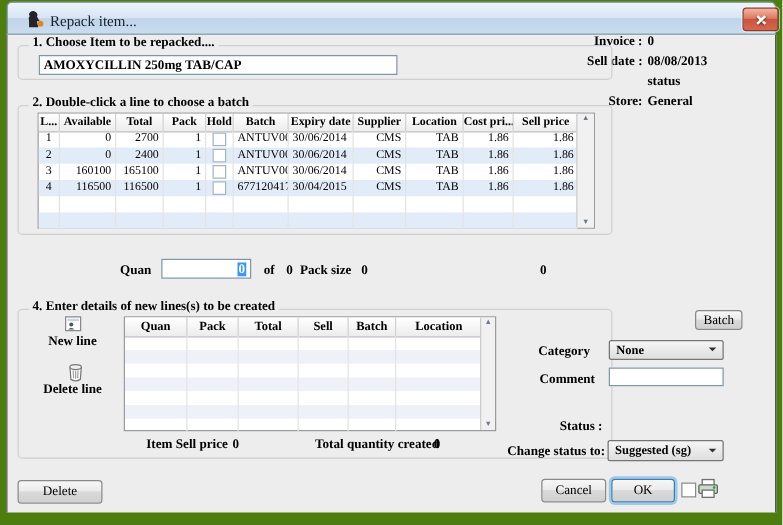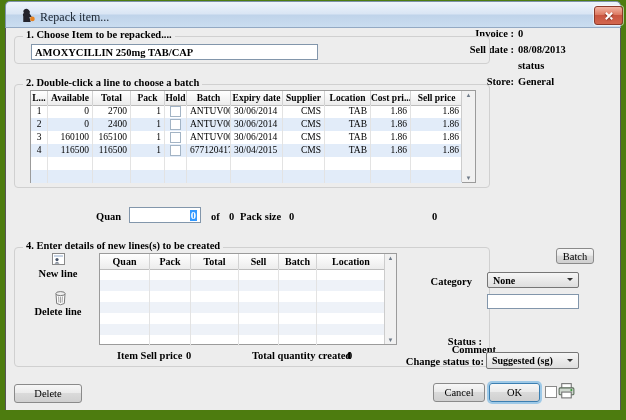--- a/index.html
+++ b/index.html
@@ -320,21 +320,21 @@
   <div class="lbl" style="left:252px;top:350px;">Total quantity created</div>
   <div class="val" style="left:347px;top:350px;">0</div>
 
   <div class="btn" style="left:556px;top:248px;width:38px;height:16px;">Batch</div>
 
   <div class="lbl r" style="left:392px;top:276px;width:80px;">Category</div>
   <div class="combo" style="left:487px;top:272px;width:92px;height:16px;">
     <span>None</span>
   </div>
 
-  <div class="lbl r" style="left:416px;top:298px;width:80px;margin-top:46px;">Comment</div>
+  <div class="lbl r" style="left:396px;top:298px;width:80px;">Comment</div>
   <input class="inp" style="left: 487px; top: 294px; width: 92px; height: 15px;" readonly="" value="">
 
   <div class="lbl r" style="left:402px;top:336px;width:80px;">Status :</div>
   <div class="val" style="left:490px;top:336px;margin-top:46px;">nw</div>
 
   <div class="lbl r" style="left:392px;top:356px;width:92px;">Change status to:</div>
   <div class="combo" style="left:486px;top:352px;width:93px;height:17px;">
     <span>Suggested (sg)</span>
   </div>
 

